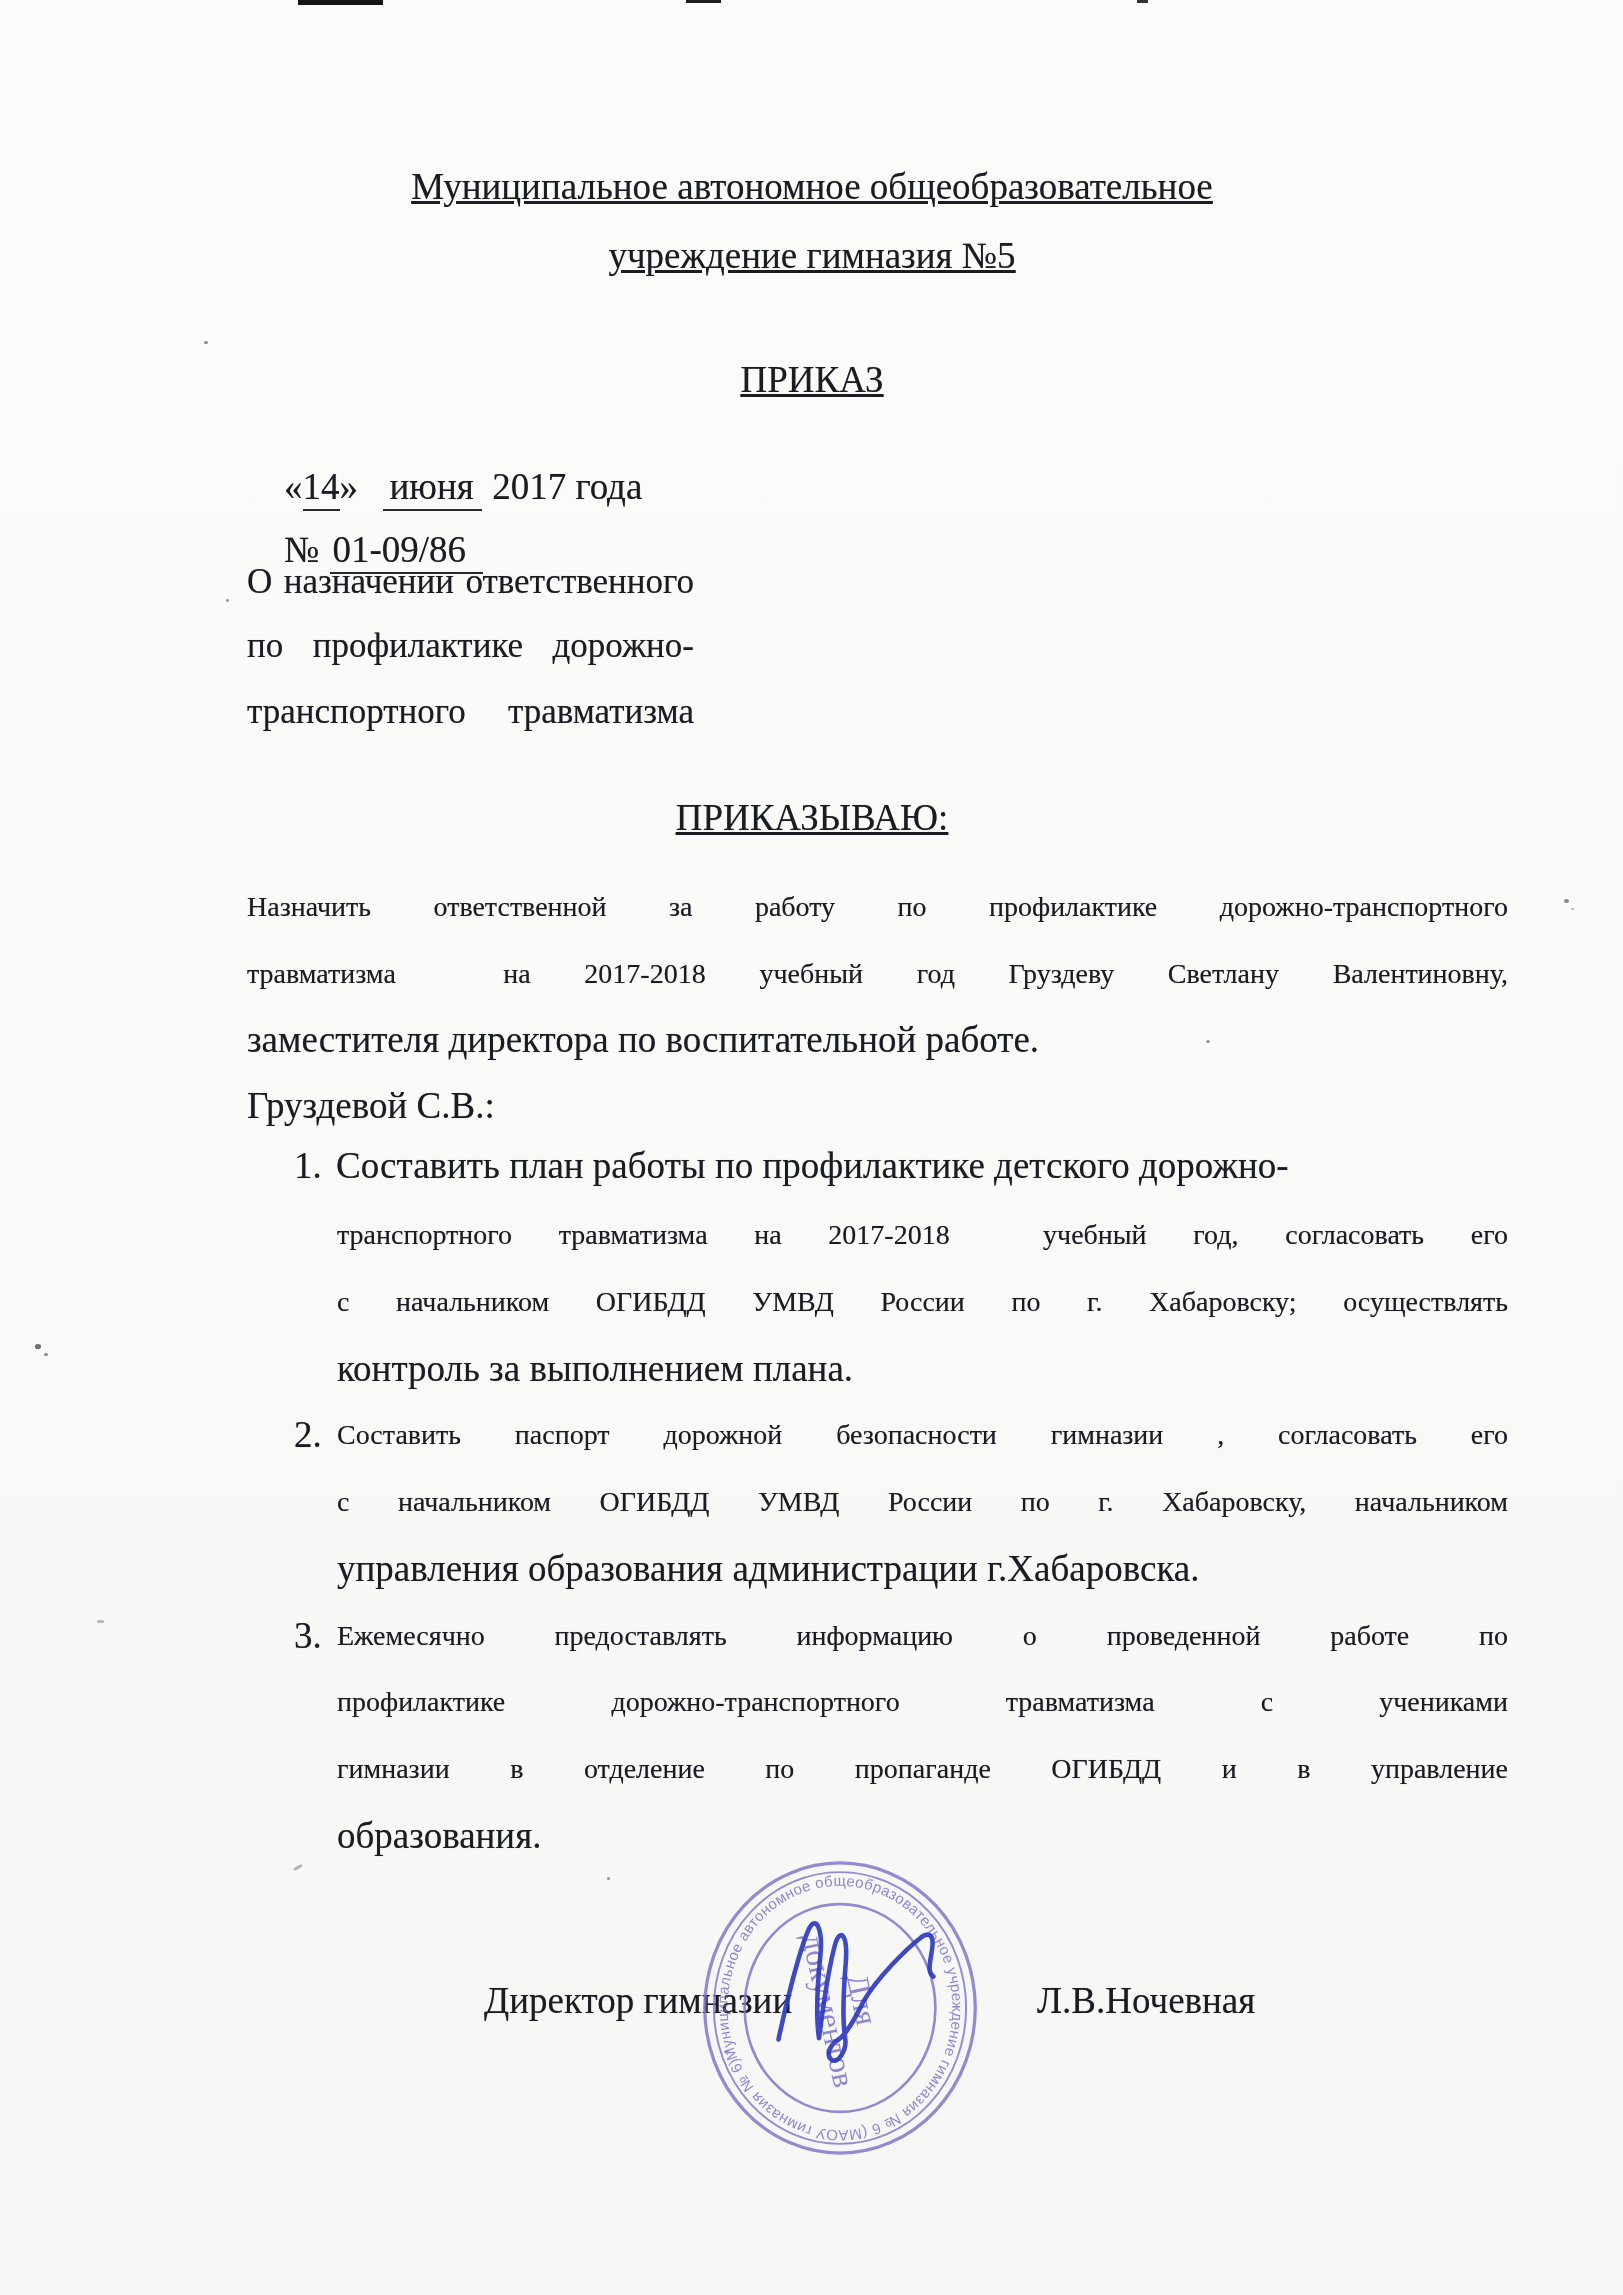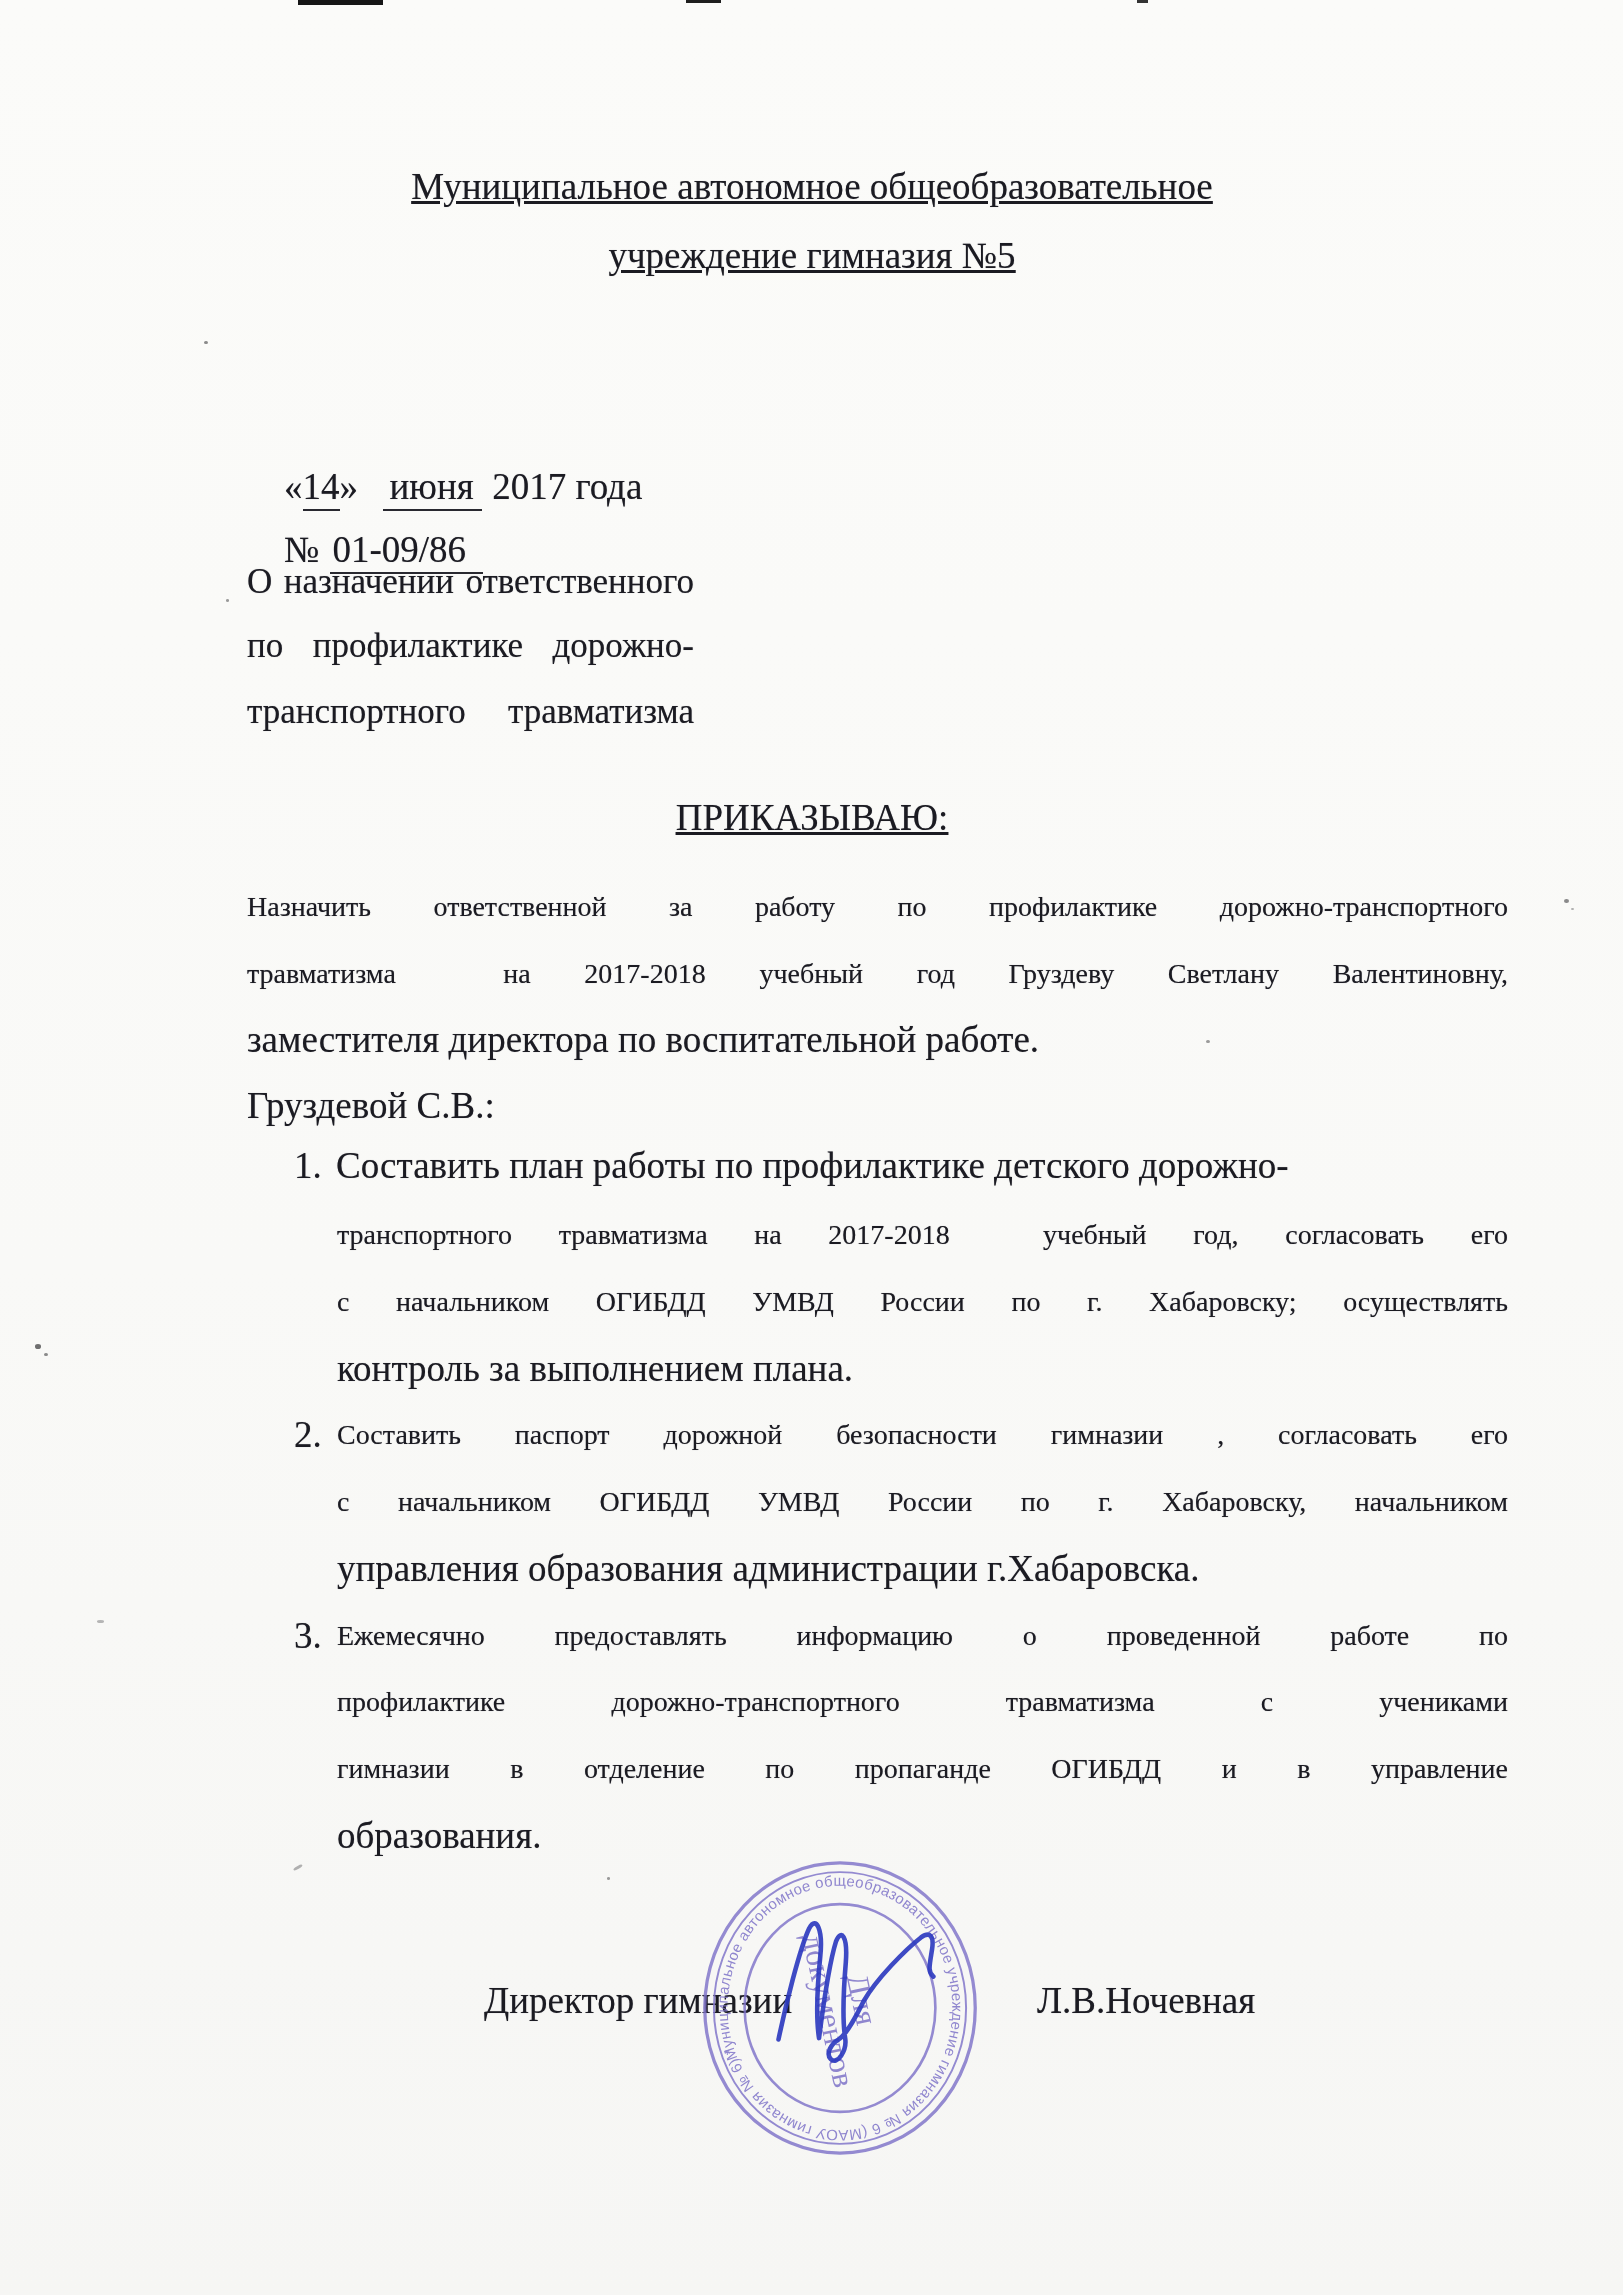--- a/index.html
+++ b/index.html
@@ -61,20 +61,21 @@
   <div class="speck" style="left:44px;top:1353px;width:3.9px;height:3.3px;background:#8a8a8a;"></div>
   <div class="speck" style="left:97px;top:1620px;width:7.2px;height:2.6px;background:#b5b5b5;"></div>
   <div class="speck" style="left:293px;top:1866px;width:9.8px;height:3.3px;background:#b0b0b0;transform:rotate(-30deg);"></div>
   <div class="speck" style="left:607px;top:1877px;width:3.3px;height:2.6px;background:#9a9a9a;"></div>
 
   <header>
     <div class="tl center" style="top:166px">Муниципальное автономное общеобразовательное</div>
     <div class="tl center" style="top:235px">учреждение гимназия №5</div>
   </header>
 
+  <div class="tl center" style="top:359px">ПРИКАЗ</div>
 
   <div class="tl" style="left:247px;top:424px">
     <span>«</span><span class="u">14</span><span>»</span><span class="u pad gapmonth">июня</span><span class="gapyear">2017 года</span>
   </div>
 
   <div class="tl" style="left:247px;top:487px">
     <span>№</span><span class="u padnum gapnum">01-09/86</span>
   </div>
 
   <section>

